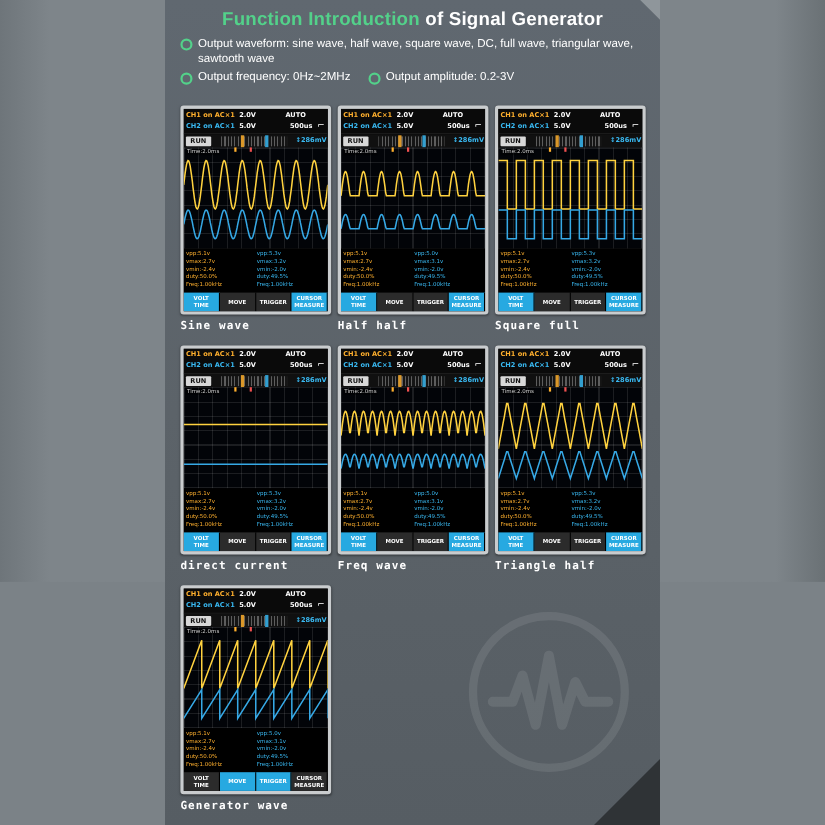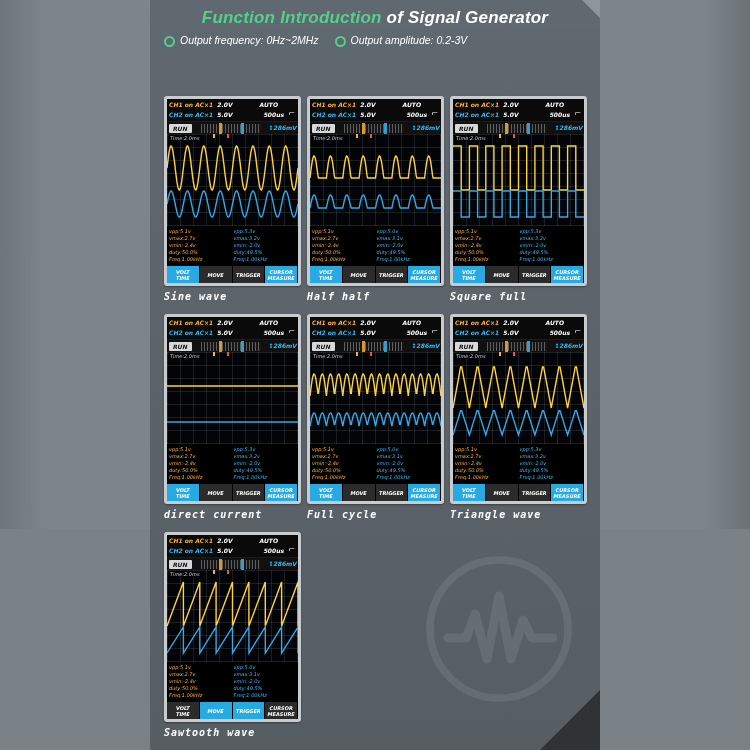--- a/index.html
+++ b/index.html
@@ -4,21 +4,20 @@
 <style>
   html,body{margin:0;padding:0;}
   body{
     width:750px;height:750px;overflow:hidden;
     background:#7b8287;
     font-family:"Liberation Sans", sans-serif;
   }
   .page{
     position:relative;width:750px;height:529px;
     background:linear-gradient(90deg,#6e757a 0%,#7e858a 6%,#7e858a 94%,#6a7175 100%);
-    font-style:italic;
   }
   
   .panel{
     position:absolute;left:150px;top:0;width:450px;height:750px;
     background:#5f666c;
   }
   .panel:before{
     content:"";position:absolute;left:0;top:0;width:100%;height:100%;
     background:linear-gradient(180deg,#606870 0%,#5c6369 50%,#565d63 100%);
   }
@@ -139,20 +138,24 @@
 
 <div class="page">
   <div class="panel">
     <div class="corner-tr"></div>
 
     <div class="heading">
       <span class="hl">Function Introduction</span><span> of Signal Generator</span>
     </div>
 
     <div class="bullets">
+      <div class="brow">
+        <span class="bullet-dot"></span>
+        <span class="btext">Output waveform: sine wave, half wave, square wave, DC, full wave, triangular wave, sawtooth wave</span>
+      </div>
       <div class="brow brow2">
         <span class="bgroup">
           <span class="bullet-dot"></span>
           <span class="btext">Output frequency: 0Hz~2MHz</span>
         </span>
         <span class="bgroup">
           <span class="bullet-dot"></span>
           <span class="btext">Output amplitude: 0.2-3V</span>
         </span>
       </div>
@@ -470,21 +473,21 @@
                 <div class="off">
                   <span>TRIGGER</span>
                 </div>
                 <div class="on">
                   <span>CURSOR</span>
                   <span>MEASURE</span>
                 </div>
               </div>
             </div>
           </div>
-          <div class="caption">Full cycle</div>
+          <div class="caption">Freq wave</div>
         </div>
         <div class="cell">
           <div class="device">
             <div class="screen">
               <div class="band">
                 <span class="l1"><span class="ch1">CH1 on AC×1</span><span class="volt">2.0V</span></span>
                 <span class="l2"><span class="ch2">CH2 on AC×1</span><span class="volt">5.0V</span></span>
                 <span class="auto">AUTO</span>
                 <span class="tb">500us</span>
                 <span class="tick">⌐</span>
@@ -533,21 +536,21 @@
                 <div class="off">
                   <span>TRIGGER</span>
                 </div>
                 <div class="on">
                   <span>CURSOR</span>
                   <span>MEASURE</span>
                 </div>
               </div>
             </div>
           </div>
-          <div class="caption">Triangle wave</div>
+          <div class="caption">Triangle half</div>
         </div>
         <div class="cell">
           <div class="device">
             <div class="screen">
               <div class="band">
                 <span class="l1"><span class="ch1">CH1 on AC×1</span><span class="volt">2.0V</span></span>
                 <span class="l2"><span class="ch2">CH2 on AC×1</span><span class="volt">5.0V</span></span>
                 <span class="auto">AUTO</span>
                 <span class="tb">500us</span>
                 <span class="tick">⌐</span>
@@ -596,19 +599,19 @@
                 <div class="on">
                   <span>TRIGGER</span>
                 </div>
                 <div class="off">
                   <span>CURSOR</span>
                   <span>MEASURE</span>
                 </div>
               </div>
             </div>
           </div>
-          <div class="caption">Sawtooth wave</div>
+          <div class="caption">Generator wave</div>
         </div>
       </div>
 
     <div class="corner-br"></div>
   </div>
 </div>
 
 </body></html>

